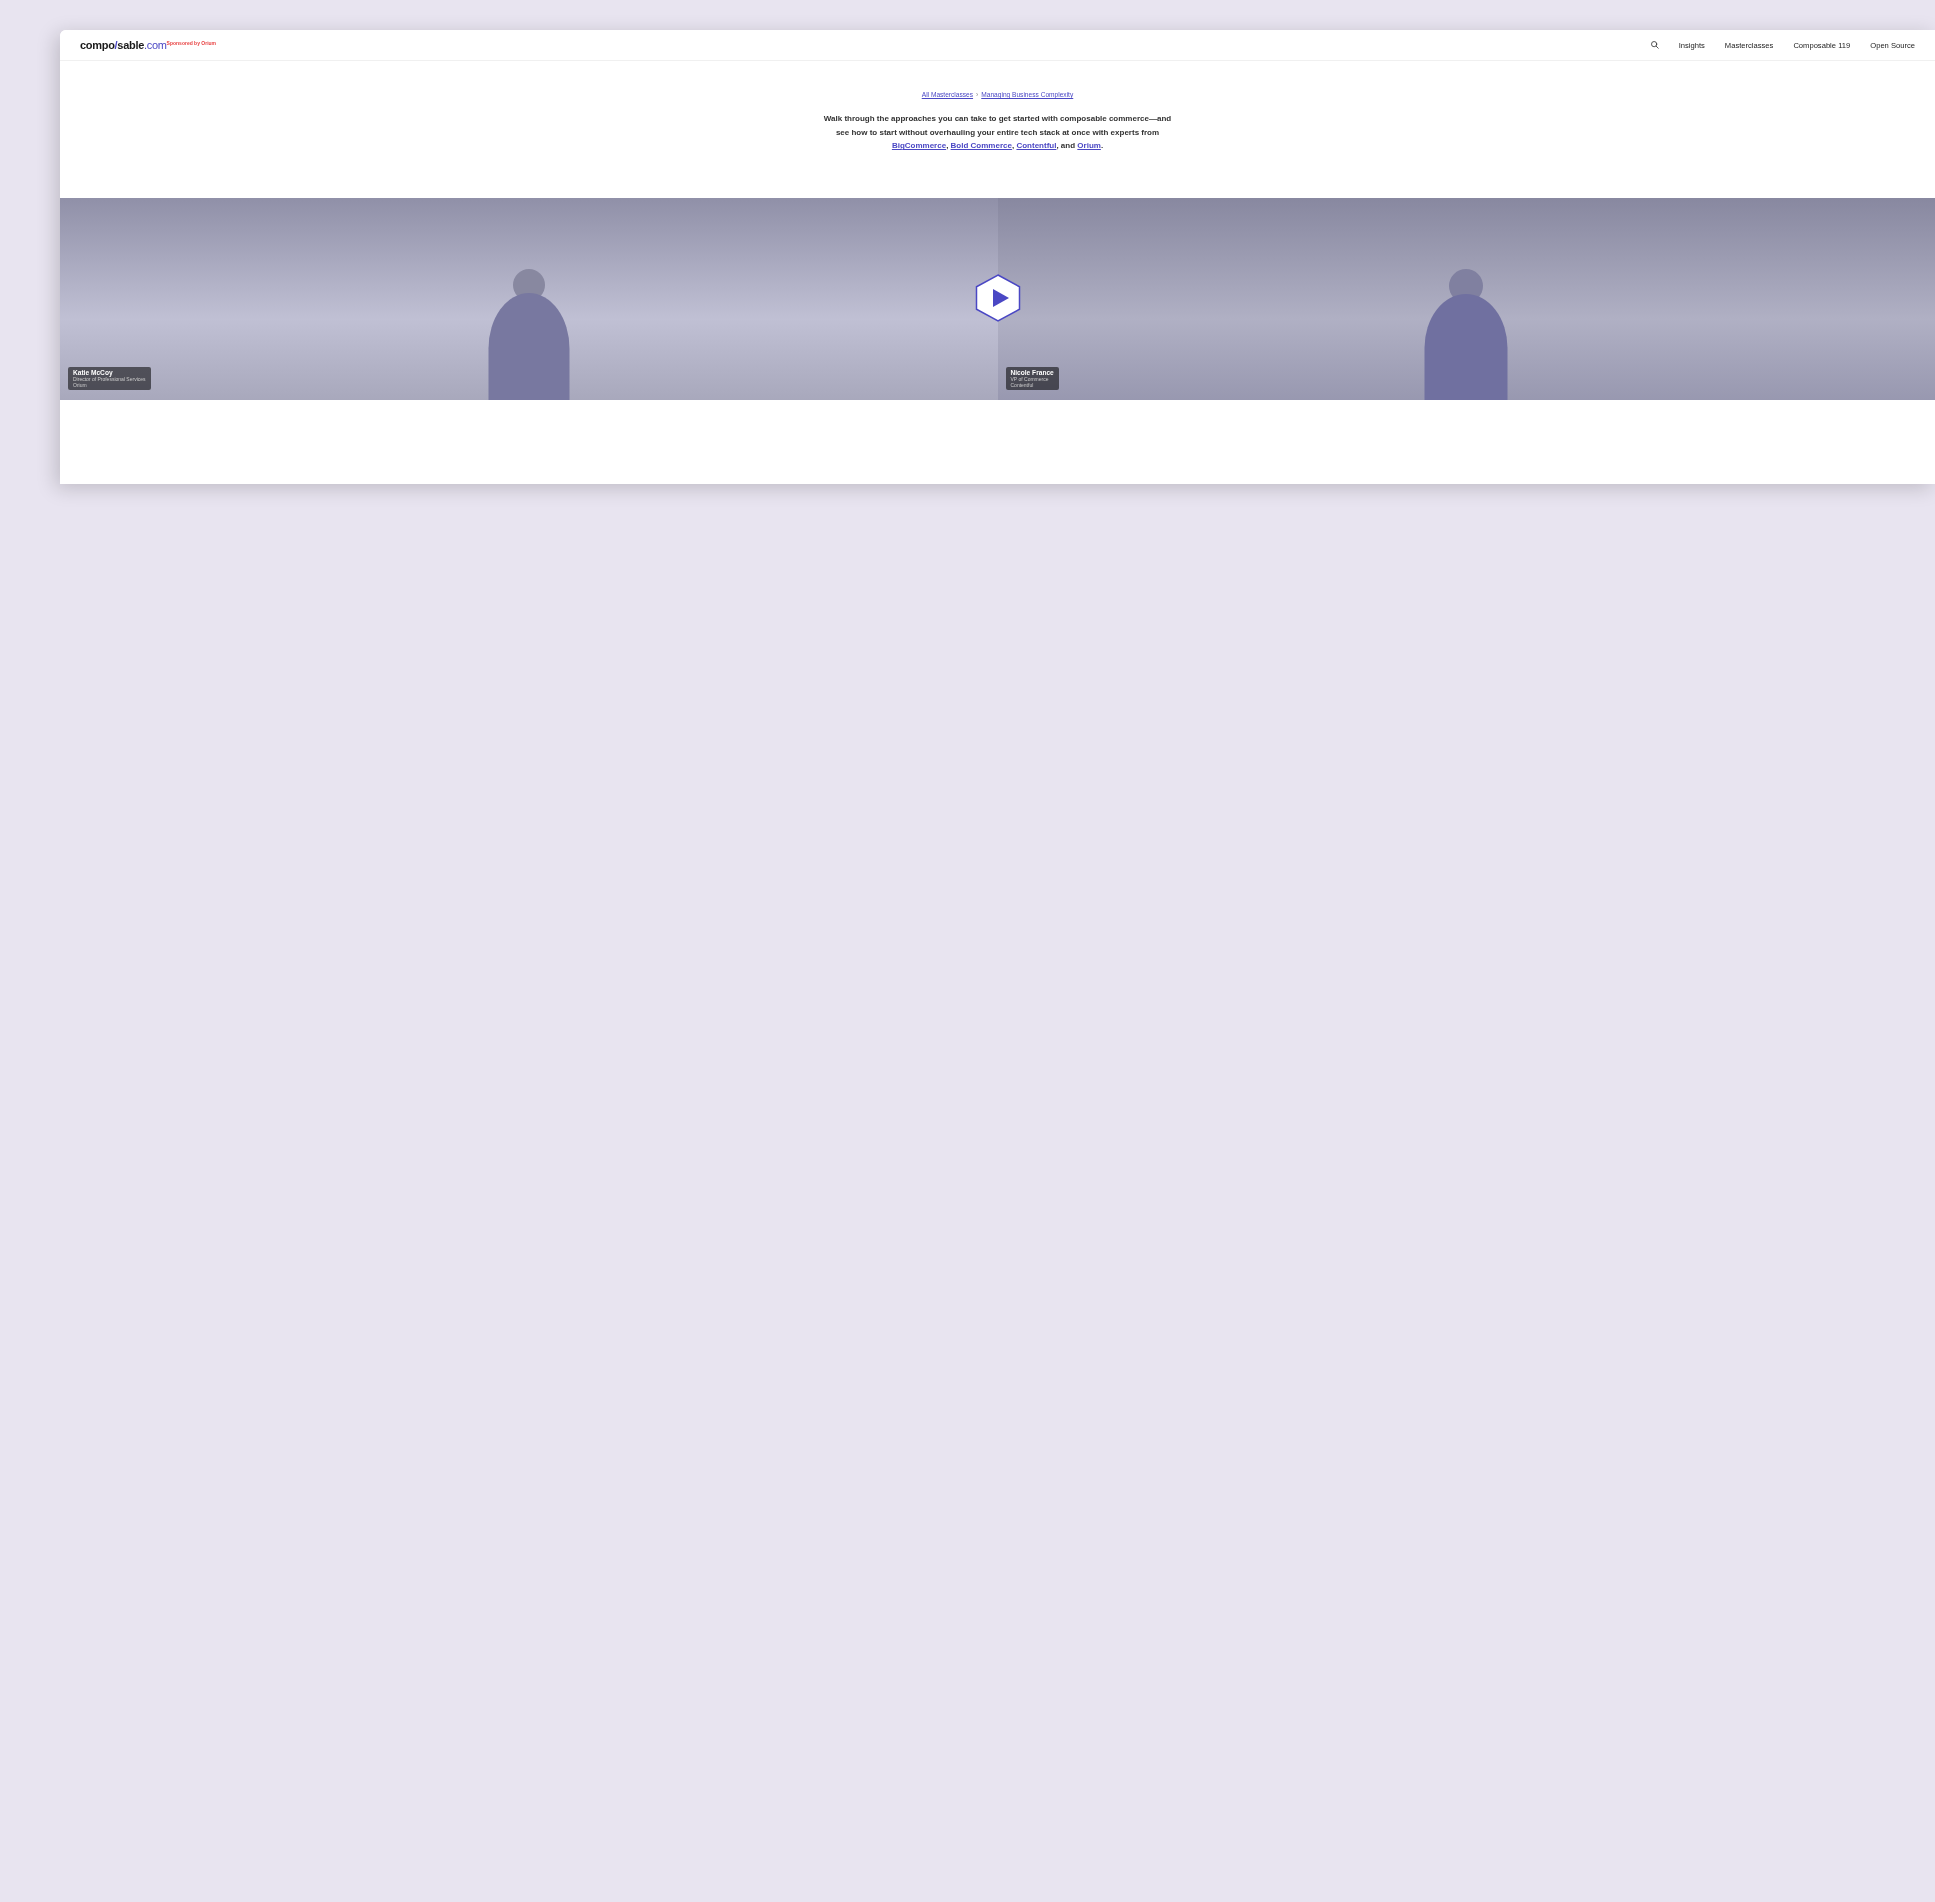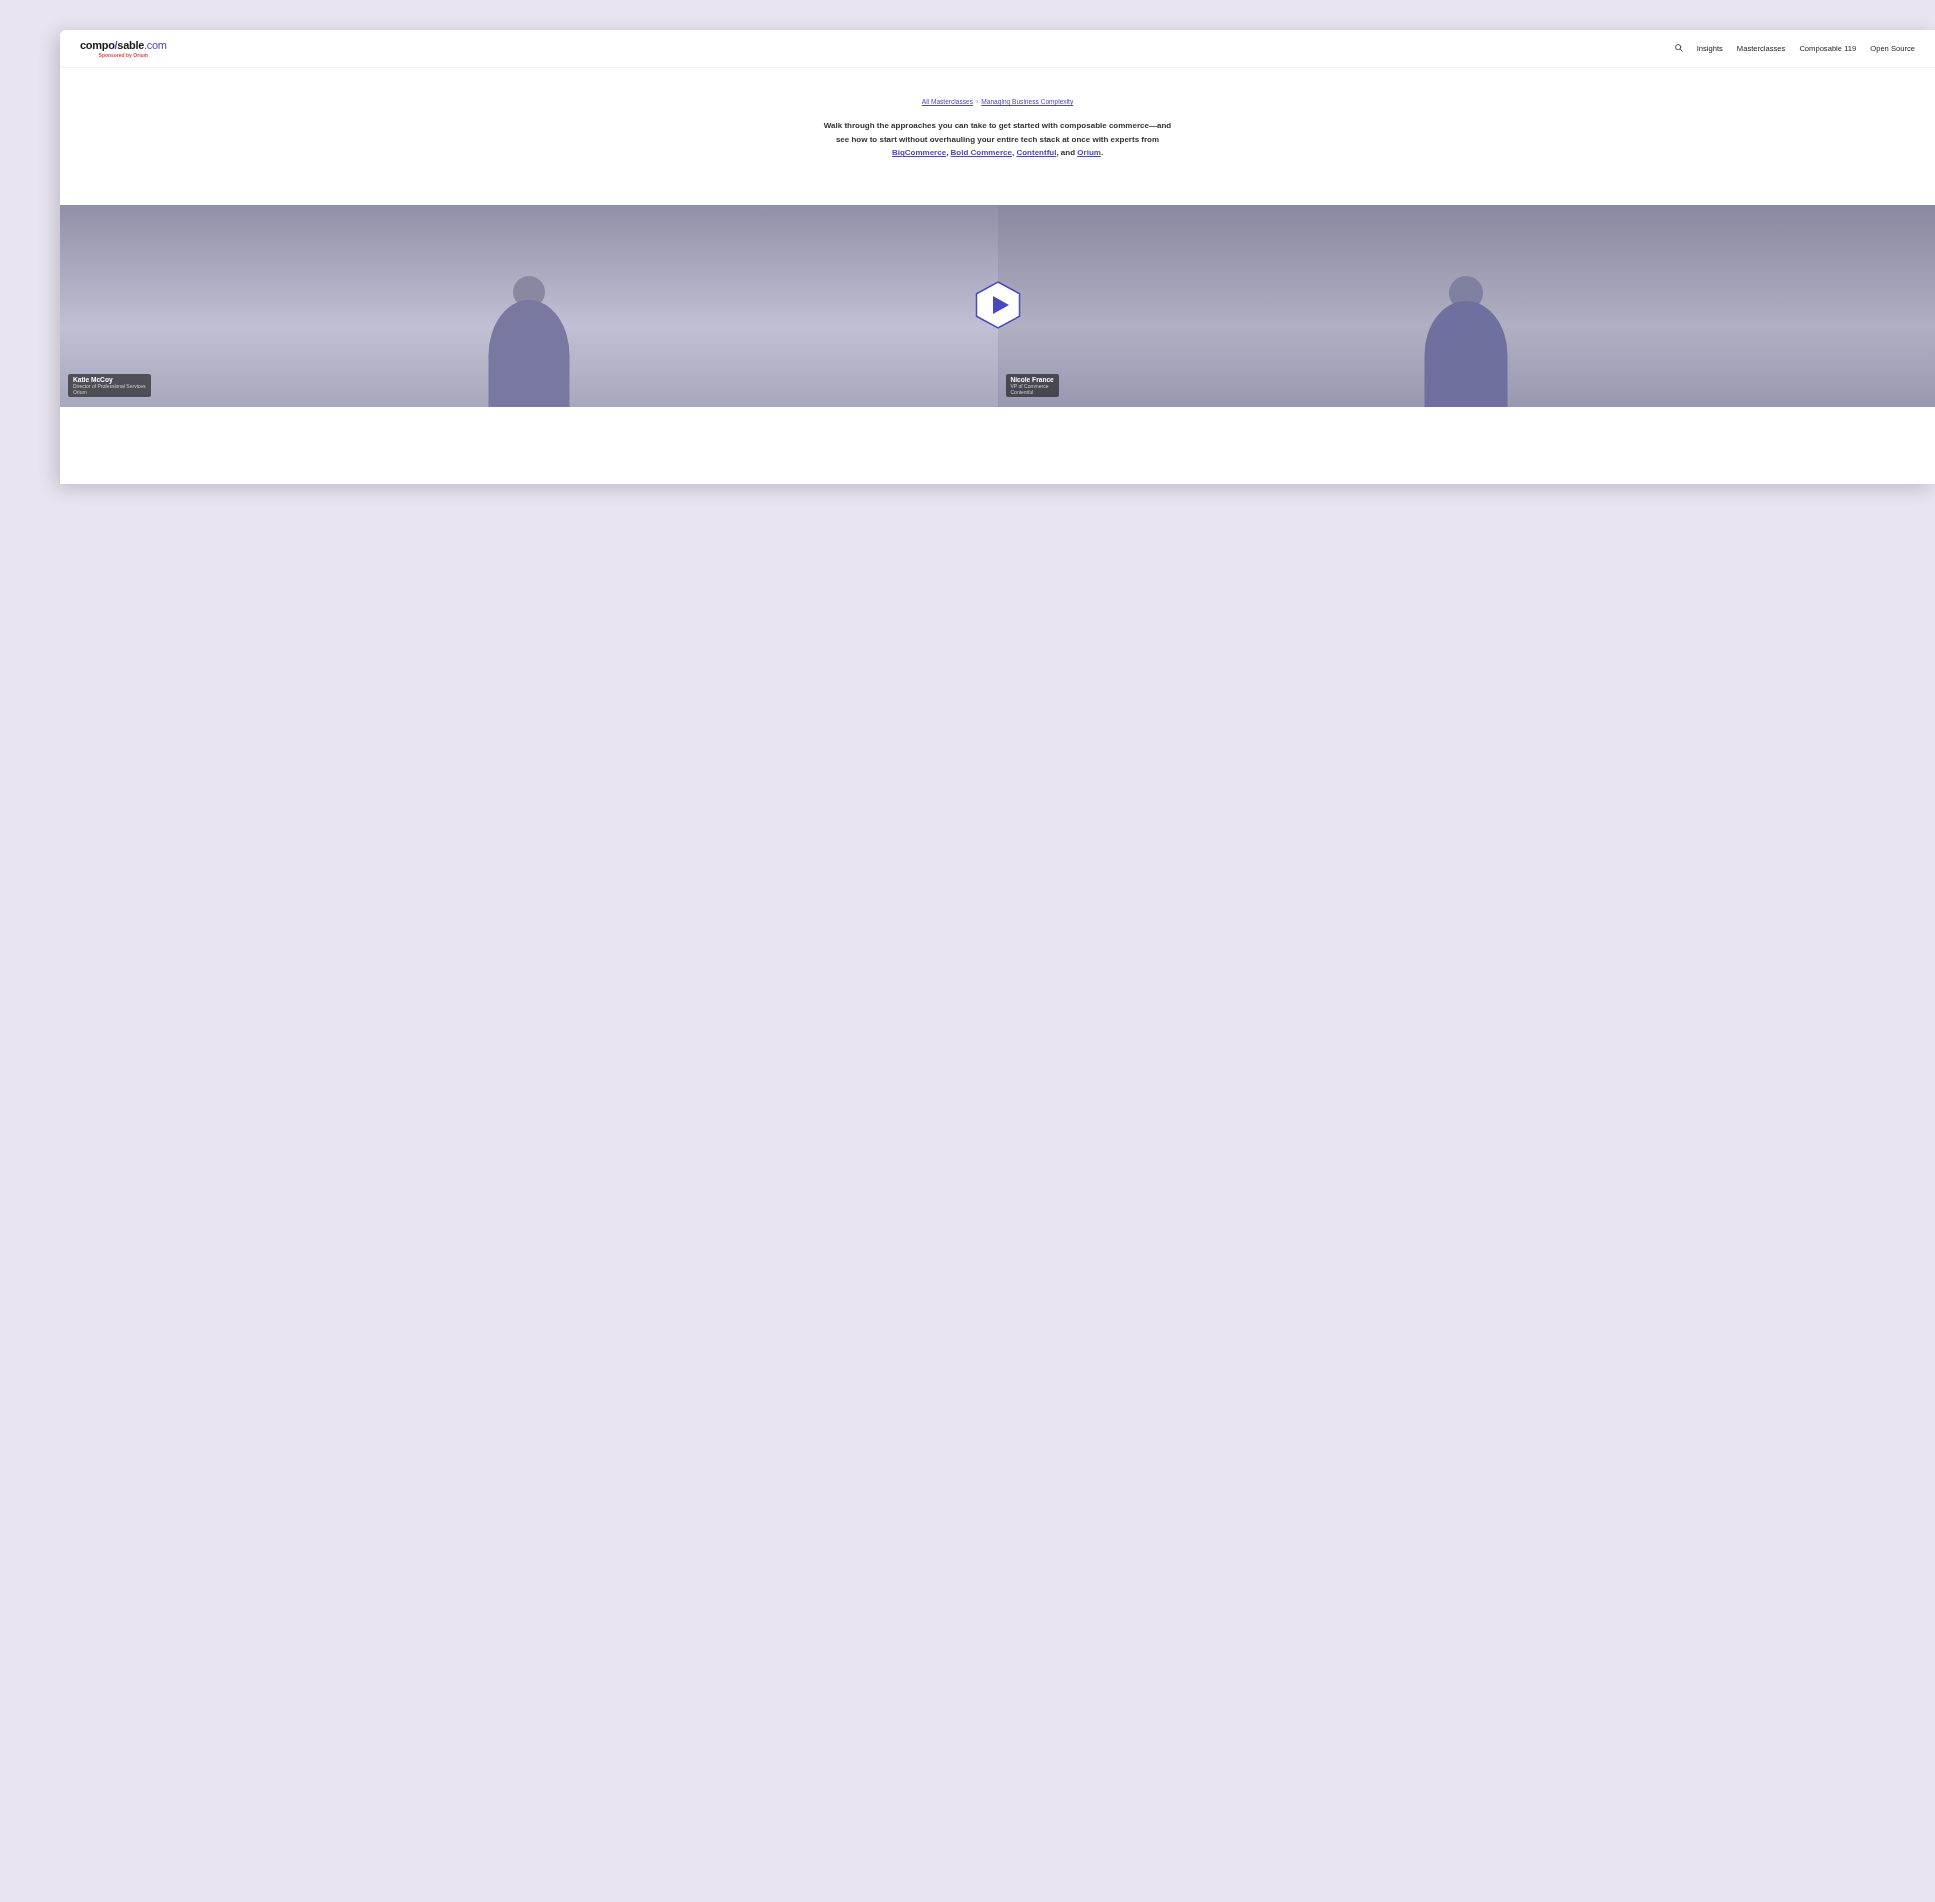--- a/index.html
+++ b/index.html
@@ -34,23 +34,22 @@
     .nav {
       display: flex;
       align-items: center;
       padding: 9px 20px;
       border-bottom: 0.5px solid #f0f0f0;
       background: #fff;
     }
 
     .logo-area {
       display: flex;
-      flex-direction: column;
+      flex-direction: row;
       margin-right: auto;
-      align-items: center;
     }
 
     .logo-text {
       font-size: 11px;
       font-weight: 700;
       color: #1a1a1a;
       letter-spacing: -0.3px;
     }
 
     .logo-text .slash {
@@ -69,21 +68,21 @@
     }
 
     .logo-sponsored span {
       color: #e84242;
       font-weight: 600;
     }
 
     .nav-links {
       display: flex;
       align-items: center;
-      gap: 14px;
+      gap: 20px;
     }
 
     .nav-search-icon {
       cursor: pointer;
       color: #333;
       font-size: 9px;
     }
 
     .nav-link {
       font-size: 7.6px;

